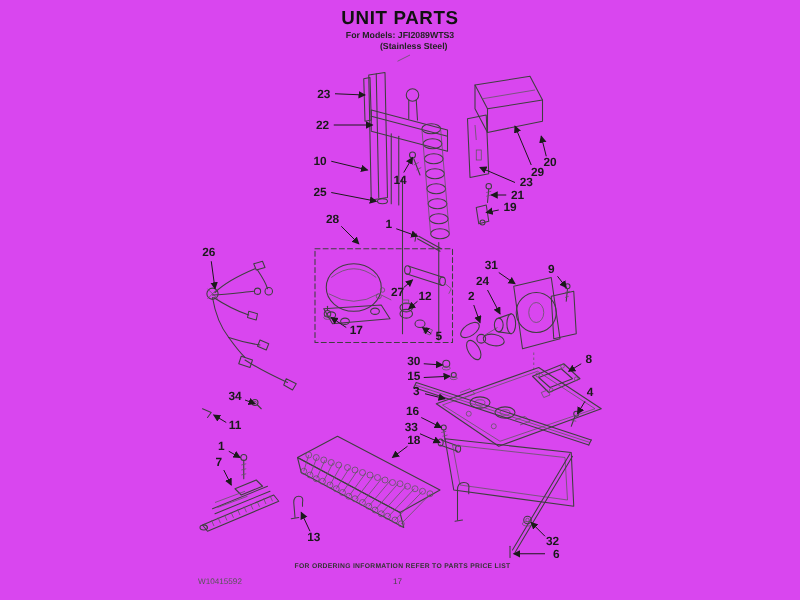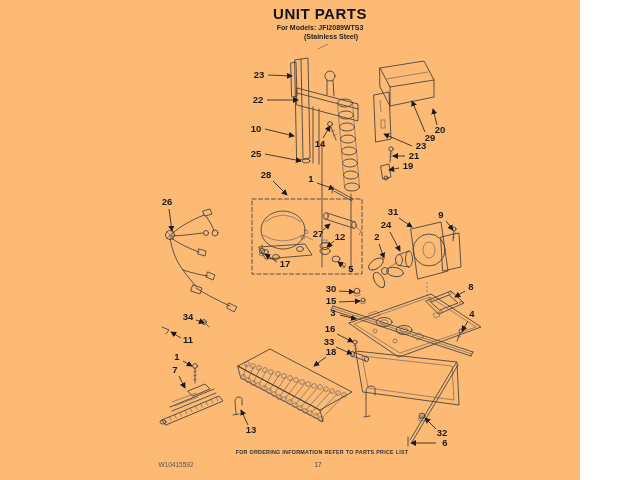--- a/index.html
+++ b/index.html
@@ -1,16 +1,16 @@
 <!DOCTYPE html>
 <html><head>
 <meta charset="utf-8">
 <style>
   html,body{margin:0;padding:0;background:#ffffff;}
-  .page{position:relative;width:580px;height:480px;background:#fdba74;overflow:hidden;
+  .page{position:relative;width:640px;height:480px;background:#d946ef;overflow:hidden;
         font-family:"Liberation Sans",sans-serif;}
   svg{display:block}
   text{font-family:"Liberation Sans",sans-serif;}
   .callout{font-size:9.5px;font-weight:bold;fill:#1a1a1a;text-anchor:middle;}
   .title{font-size:15px;font-weight:bold;fill:#111;text-anchor:middle;letter-spacing:.5px;}
   .subtitle{font-size:7px;font-weight:bold;fill:#222;text-anchor:middle;}
   .footnote{font-size:5.4px;font-weight:bold;fill:#333;text-anchor:middle;letter-spacing:.25px;}
   .docnum{font-size:6.5px;fill:#555;text-anchor:middle;}
   .pagenum{font-size:6.5px;fill:#444;text-anchor:middle;}
   .art{stroke:#3f3f3f;stroke-width:.85;fill:none;stroke-linecap:round;stroke-linejoin:round;}

